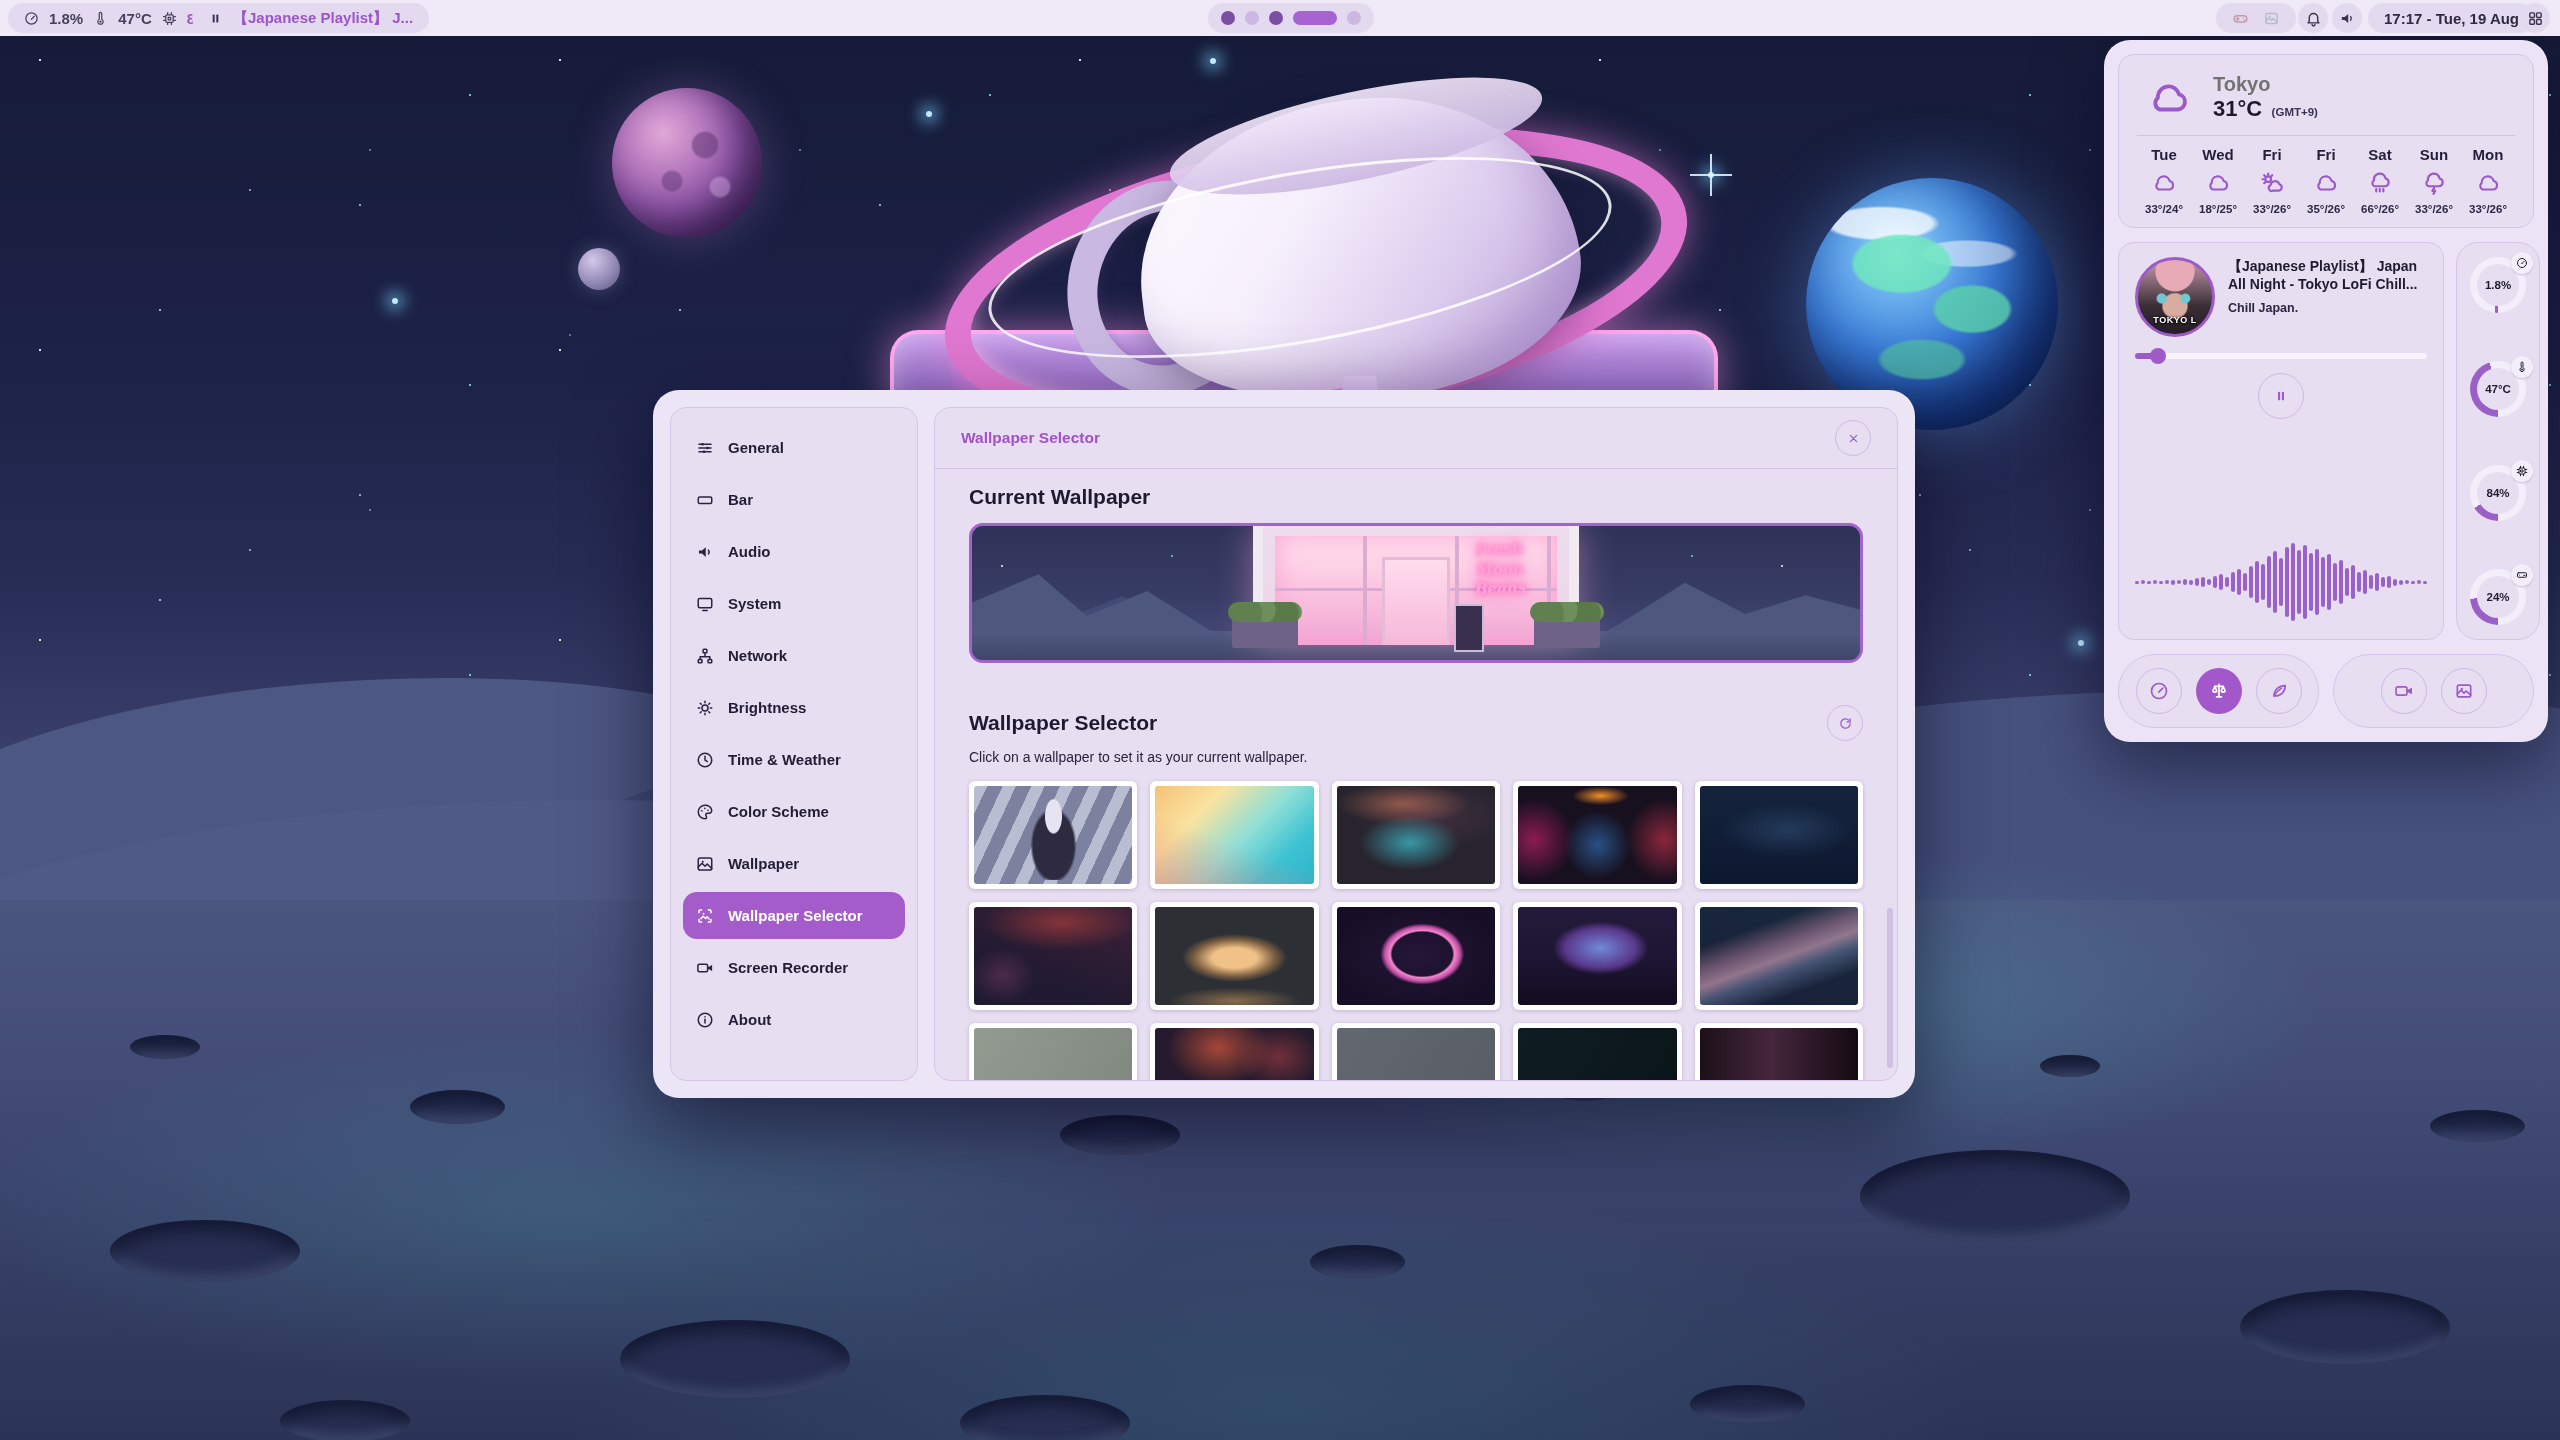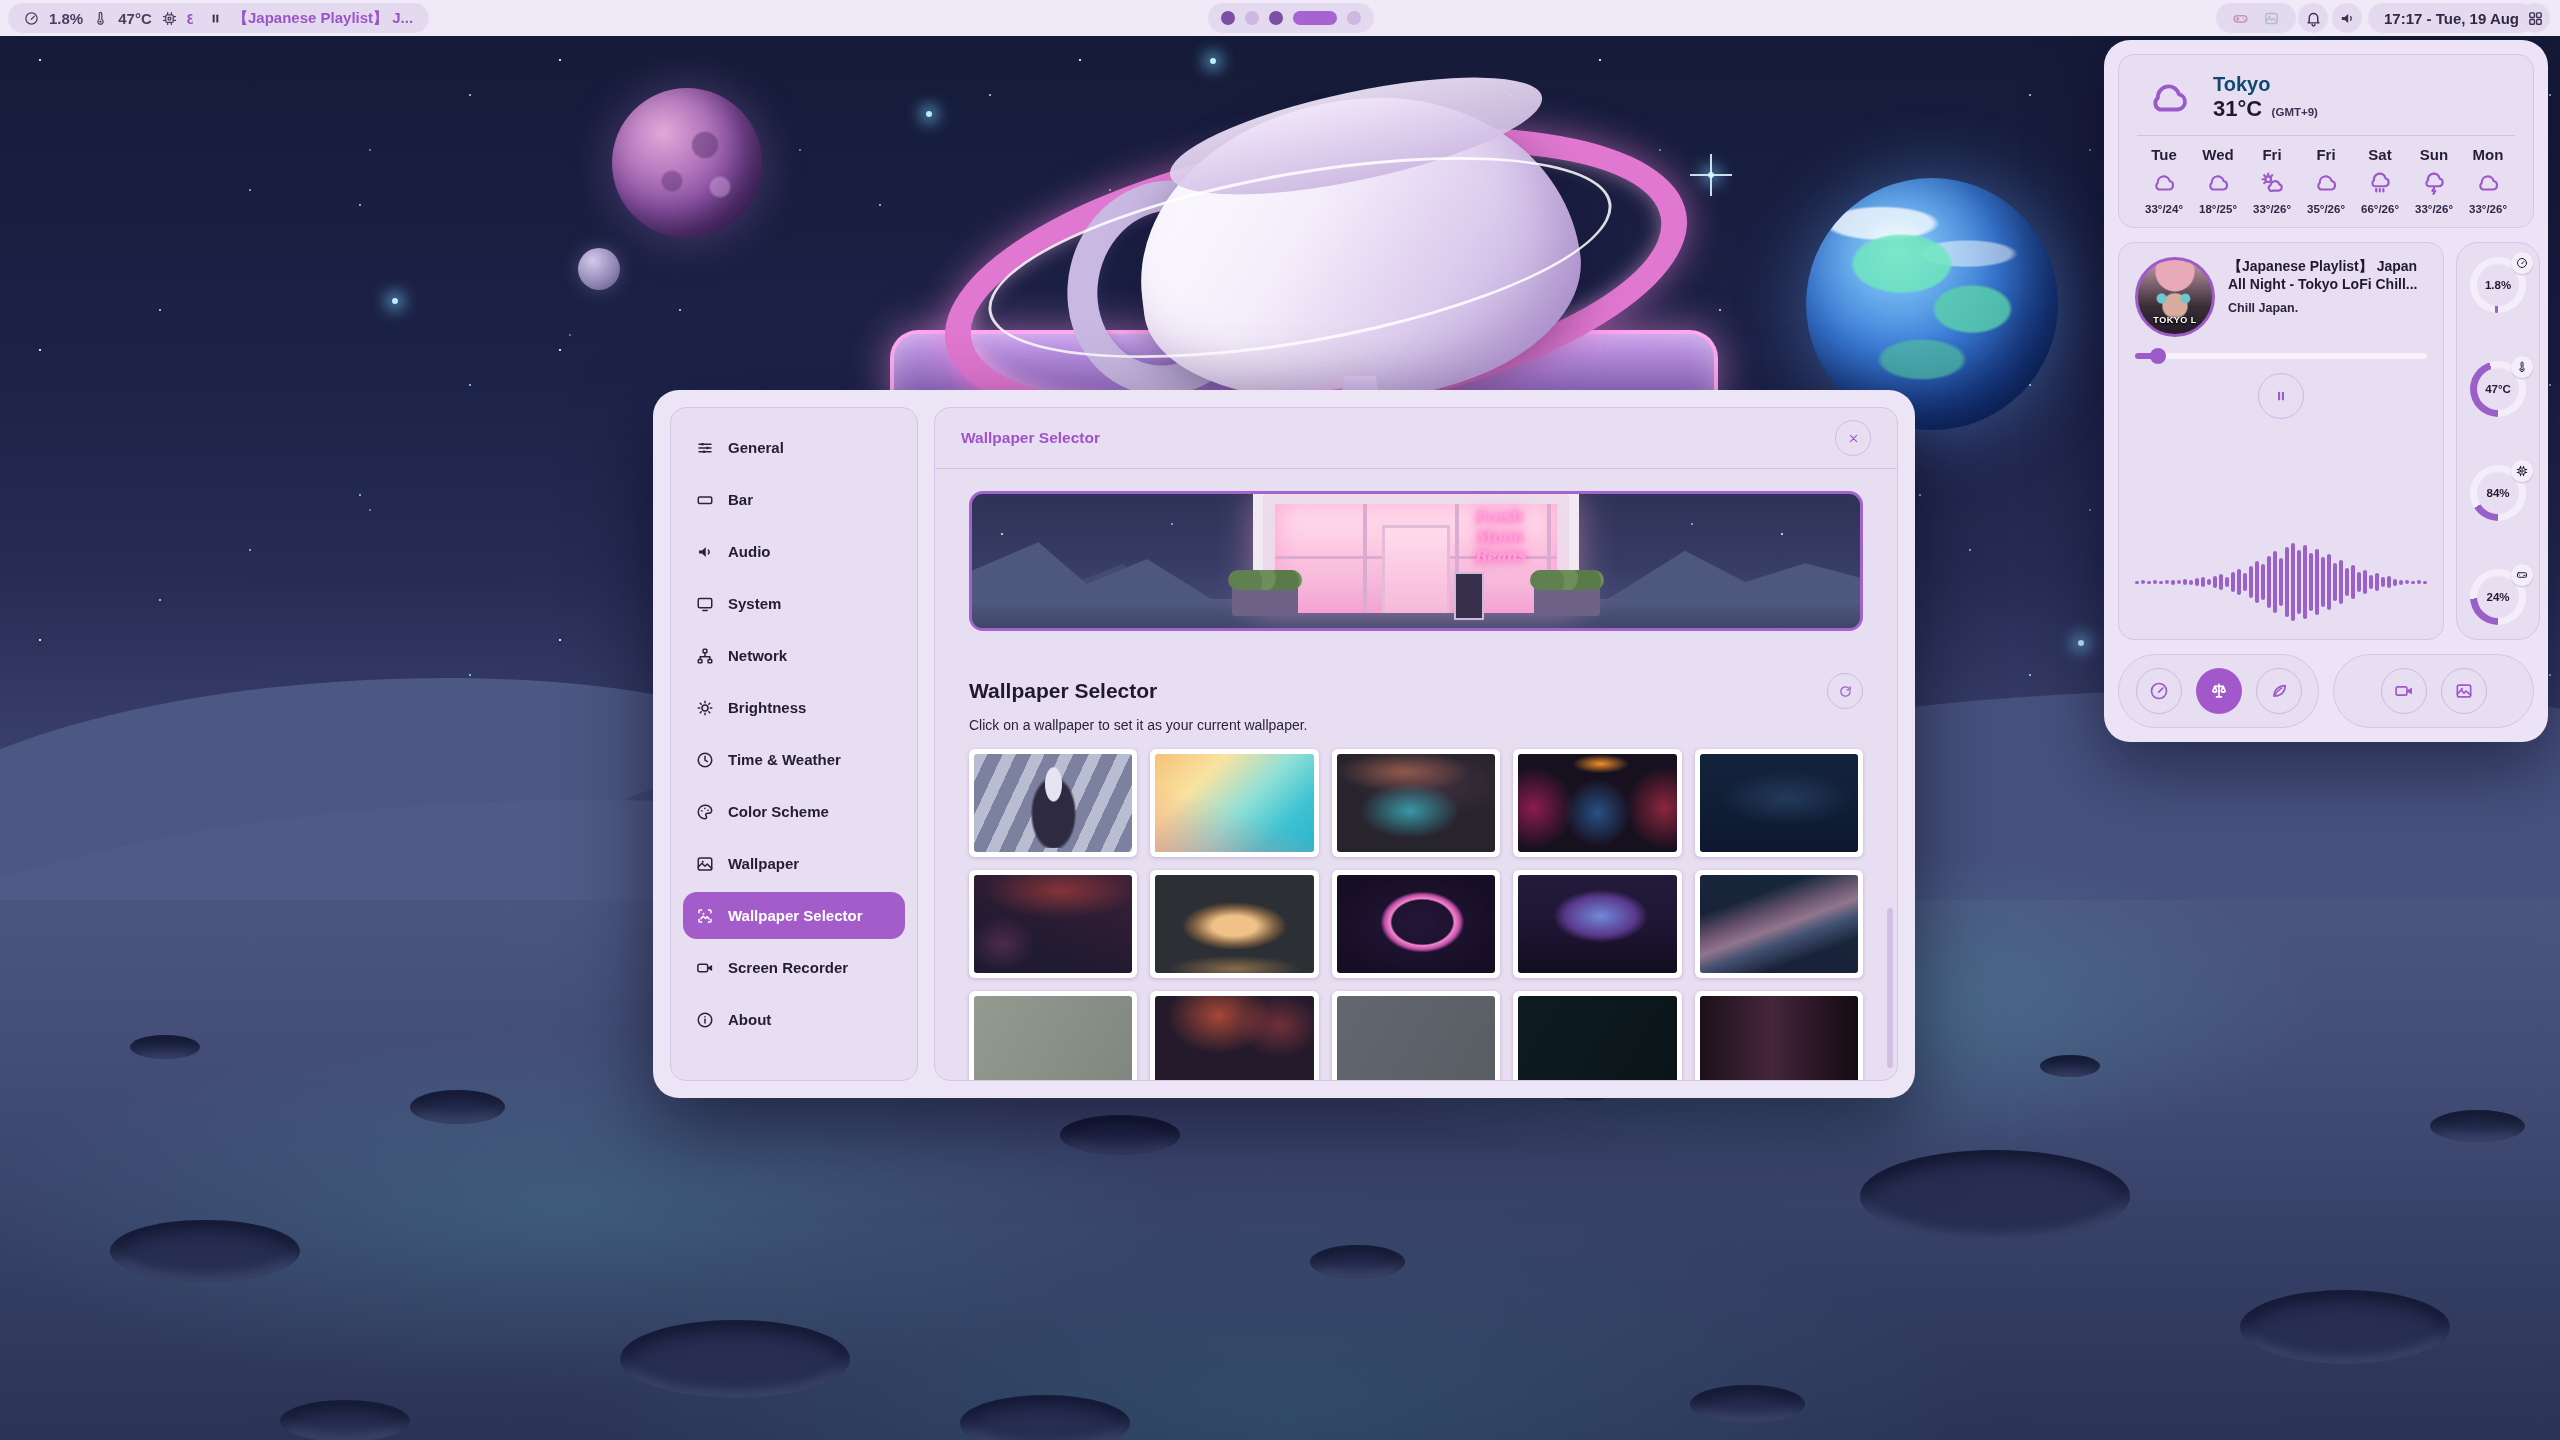--- a/index.html
+++ b/index.html
@@ -198,21 +198,21 @@
   .user{height:74px;flex:none;display:flex;align-items:center;gap:14px;padding:0 14px;}
   .avatar{width:48px;height:48px;border-radius:50%;border:3px solid #9c5bc8;flex:none;
     background:radial-gradient(circle at 42% 38%,#7a4a33 0%,#53301f 38%,#241712 75%,#120b08 100%);}
   .user-name{font-size:15px;font-weight:800;color:#201a30;line-height:1.35;}
   .user-uptime{font-size:14px;font-weight:600;color:#2c2640;}
   .user-btns{margin-left:auto;display:flex;gap:10px;}
   .weather{padding:16px 18px 12px;flex:none;}
   .w-head{display:flex;align-items:center;gap:16px;padding:2px 4px 0;}
   .w-cloud{width:56px;height:46px;color:#9b59c9;flex:none;}
   .w-cloud svg{width:100%;height:100%;}
-  .w-city{font-size:20px;font-weight:800;color:#0c4a6e;line-height:1.15;}
+  .w-city{font-size:20px;font-weight:800;color:#737373;line-height:1.15;}
   .w-temp{font-size:22px;font-weight:800;color:#1f1930;}
   .w-tz{font-size:11.5px;font-weight:700;color:#3a3352;margin-left:5px;}
   .w-div{border-top:1px solid #d2c0e6;margin:13px 0 10px;}
   .w-days{display:flex;justify-content:space-between;padding:0 2px;}
   .w-day{display:flex;flex-direction:column;align-items:center;gap:7px;width:50px;}
   .w-day-name{font-size:15px;font-weight:700;color:#241e38;}
   .w-day .ic{width:26px;height:26px;color:#9b59c9;}
   .w-day-temps{font-size:11.5px;font-weight:700;color:#2e2844;}
   .media-row{display:flex;gap:12px;flex:1;min-height:0;}
   .media{flex:1;padding:14px 16px;display:flex;flex-direction:column;}
@@ -512,20 +512,21 @@
       <span class="main-title">Wallpaper Selector</span>
       <button class="btn-circ">
         <span class="ic">
             <svg viewBox="0 0 24 24" fill="none" stroke="currentColor" stroke-width="2" stroke-linecap="round" stroke-linejoin="round">
               <path d="M7 7l10 10M17 7L7 17"></path>
             </svg>
           </span>
       </button>
     </div>
     <div class="main-content">
+      <h2 class="sec">Current Wallpaper</h2>
       <div class="preview">
         <div class="pv-stars"></div>
         <div class="pv-mtn l2"></div>
         <div class="pv-mtn l"></div>
         <div class="pv-mtn r"></div>
         <div class="pv-ground"></div>
         <div class="pv-cafe">
           <div class="pv-glass"></div>
           <div class="pv-door"></div>
           <div class="pv-neon" id="neonSign">Fresh<br>Moon<br>Beans</div>

